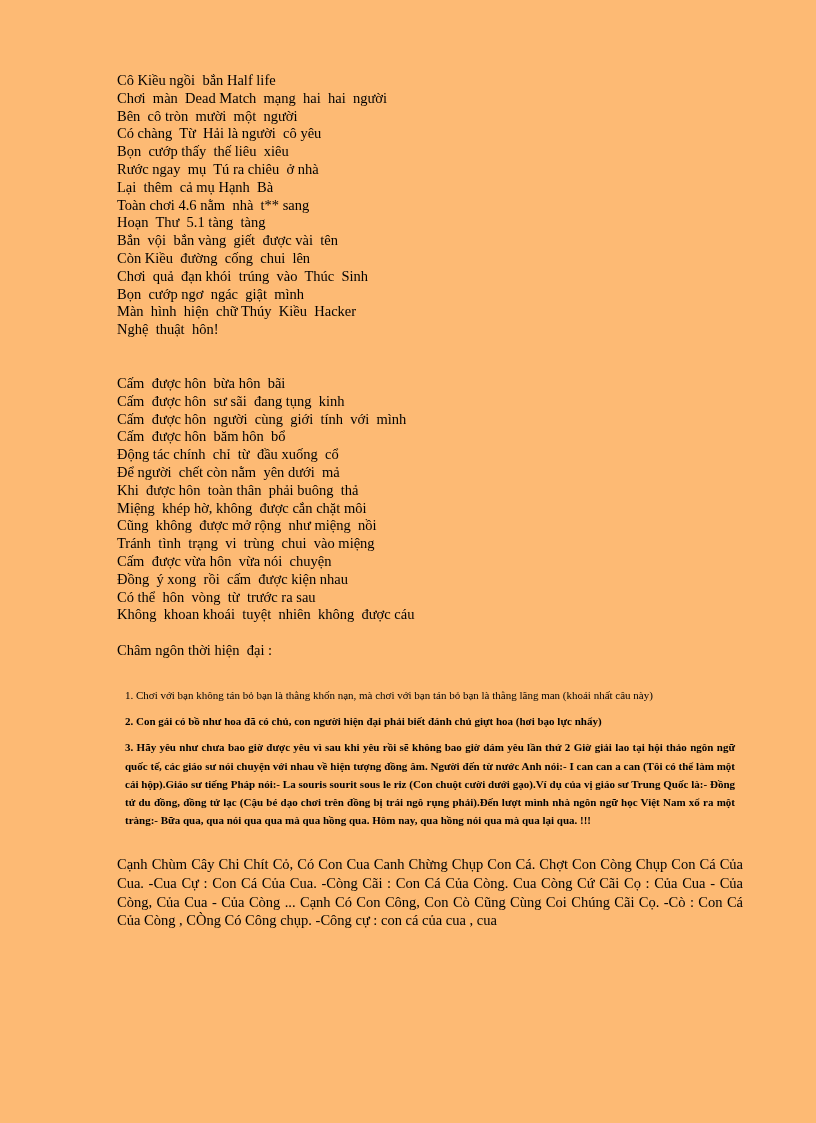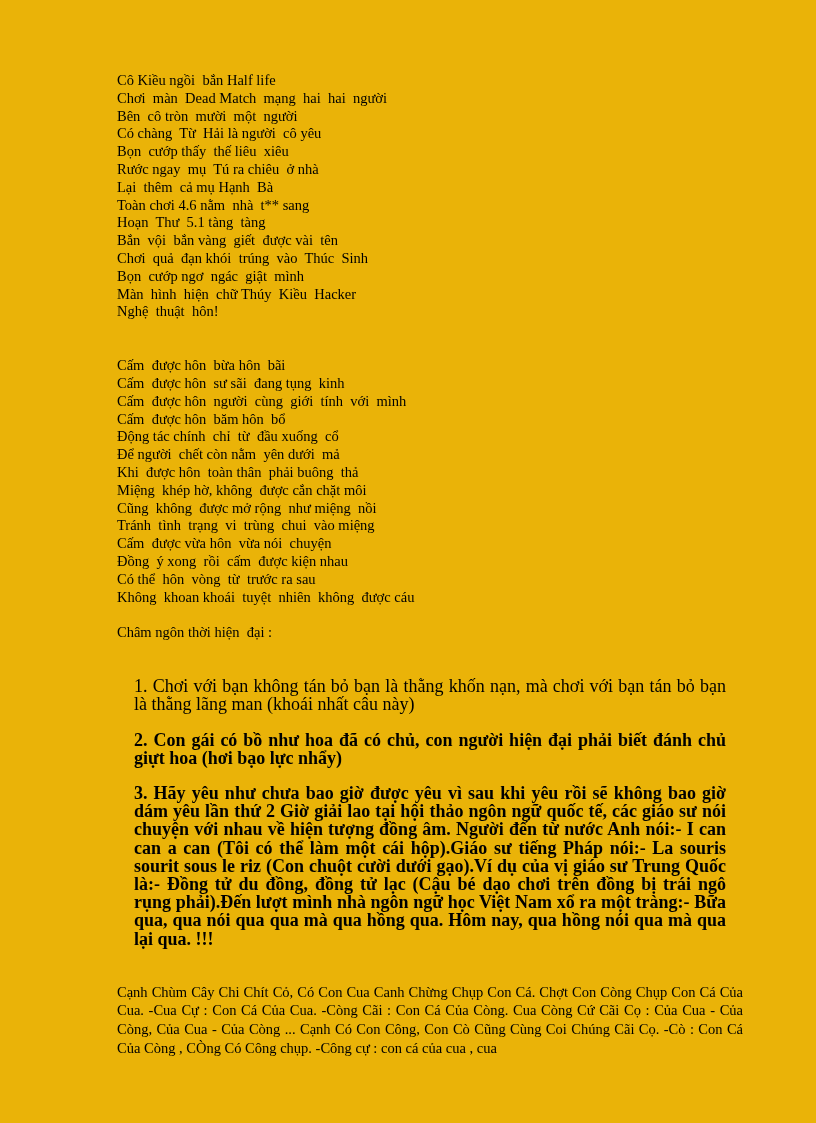--- a/index.html
+++ b/index.html
@@ -15,21 +15,21 @@
     overflow: hidden;
     font-family: "Liberation Serif", "DejaVu Serif", serif;
     color: #000000;
   }
   .page {
     position: absolute;
     left: 0;
     top: 0;
     width: 816px;
     height: 1123px;
-    background: #eab308;
+    background: #fdba74;
   }
   .content {
     position: absolute;
     left: 117px;
     top: 72px;
     width: 626px;
   }
   
   .poem {
     font-size: 14.5px;
@@ -46,25 +46,25 @@
   .spacer-md {
     height: 18px;
   }
   .heading-line {
     font-size: 14.5px;
     line-height: 17.8px;
     white-space: pre;
   }
   
   .prose {
-    font-size: 18px;
+    font-size: 11px;
     line-height: 18.2px;
     text-align: justify;
     text-justify: inter-word;
-    margin: 17px;
+    margin: 8px;
   }
   .prose-block .prose + .prose {
     margin-top: 0;
     font-weight: bold;
   }
   .tongue-twister {
     font-size: 14.5px;
     line-height: 18.6px;
     text-align: justify;
     text-justify: inter-word;
@@ -81,20 +81,21 @@
       <span class="verse">Cô Kiều ngồi  bắn Half life</span>
       <span class="verse">Chơi  màn  Dead Match  mạng  hai  hai  người</span>
       <span class="verse">Bên  cô tròn  mười  một  người</span>
       <span class="verse">Có chàng  Từ  Hải là người  cô yêu</span>
       <span class="verse">Bọn  cướp thấy  thế liêu  xiêu</span>
       <span class="verse">Rước ngay  mụ  Tú ra chiêu  ở nhà</span>
       <span class="verse">Lại  thêm  cả mụ Hạnh  Bà</span>
       <span class="verse">Toàn chơi 4.6 nằm  nhà  t** sang</span>
       <span class="verse">Hoạn  Thư  5.1 tàng  tàng</span>
       <span class="verse">Bắn  vội  bắn vàng  giết  được vài  tên</span>
+      <span class="verse">Còn Kiều  đường  cống  chui  lên</span>
       <span class="verse">Chơi  quả  đạn khói  trúng  vào  Thúc  Sinh</span>
       <span class="verse">Bọn  cướp ngơ  ngác  giật  mình</span>
       <span class="verse">Màn  hình  hiện  chữ Thúy  Kiều  Hacker</span>
       <span class="verse">Nghệ  thuật  hôn!</span>
     </div>
 
     <div class="spacer-lg"></div>
 
     <div class="poem">
       <span class="verse">Cấm  được hôn  bừa hôn  bãi</span>

